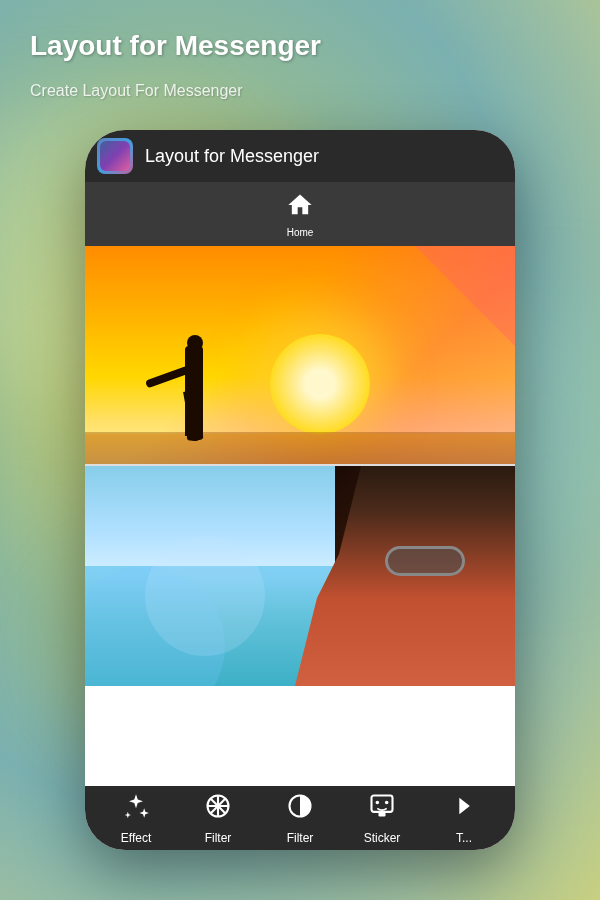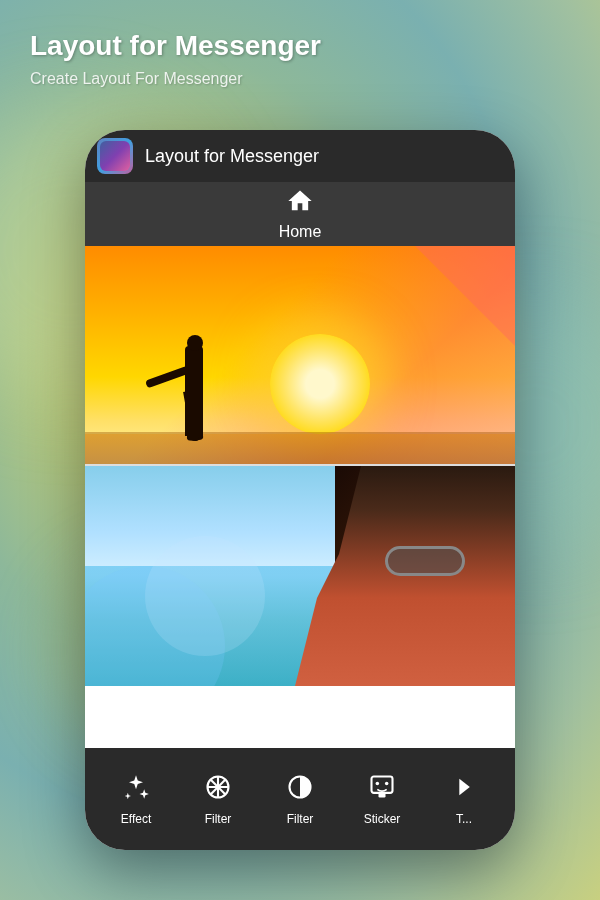--- a/index.html
+++ b/index.html
@@ -49,21 +49,21 @@
     }
     .page-title {
       font-size: 28px;
       font-weight: bold;
       color: #fff;
       text-shadow: 1px 1px 3px rgba(0,0,0,0.3);
     }
     .page-subtitle {
       font-size: 16px;
       color: rgba(255,255,255,0.85);
-      margin-top: 8px;
+      margin-top: 20px;
       text-shadow: 1px 1px 2px rgba(0,0,0,0.2);
     }
 
     
     .phone-frame {
       position: relative;
       width: 430px;
       height: 720px;
       background: #fff;
       border-radius: 40px;
@@ -121,21 +121,21 @@
       cursor: pointer;
       flex: 1;
     }
     .toolbar-icon {
       color: #fff;
       font-size: 22px;
       line-height: 1;
     }
     .toolbar-label {
       color: #fff;
-      font-size: 16px;
+      font-size: 10px;
     }
 
     
     .photos-area {
       flex: 1;
       display: flex;
       flex-direction: column;
     }
 
     
@@ -332,21 +332,21 @@
       height: 180px;
       background: linear-gradient(135deg, #c07850 0%, #d08860 40%, #c87858 100%);
       clip-path: polygon(0 100%, 100% 100%, 100% 0, 40% 30%, 20% 60%);
     }
 
     
     .bottom-toolbar {
       position: absolute;
       bottom: 0;
       left: 0; right: 0;
-      height: 102px;
+      height: 64px;
       background: #2a2a2a;
       display: flex;
       align-items: center;
       justify-content: space-around;
       padding: 0 10px;
     }
     .bottom-item {
       display: flex;
       flex-direction: column;
       align-items: center;

